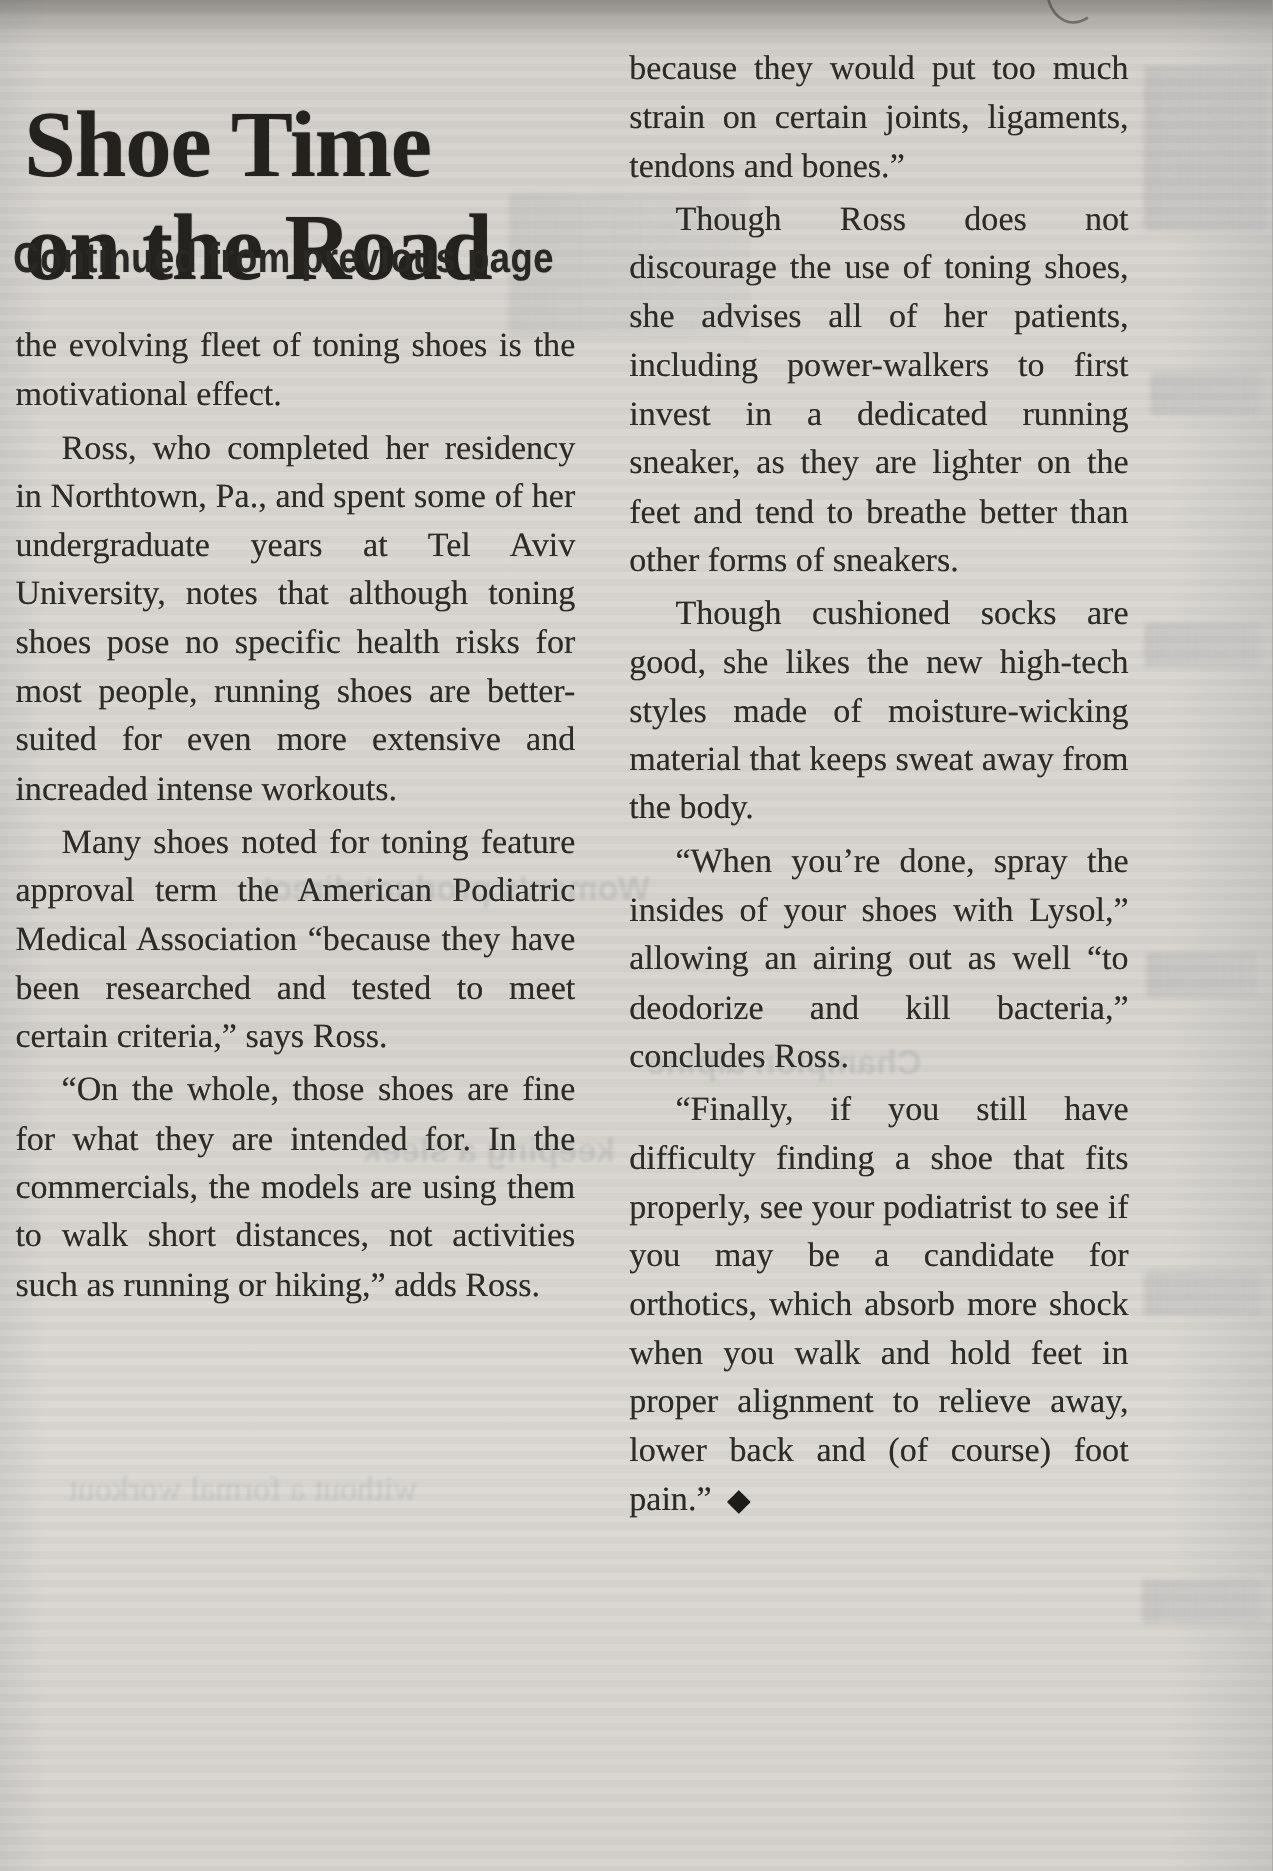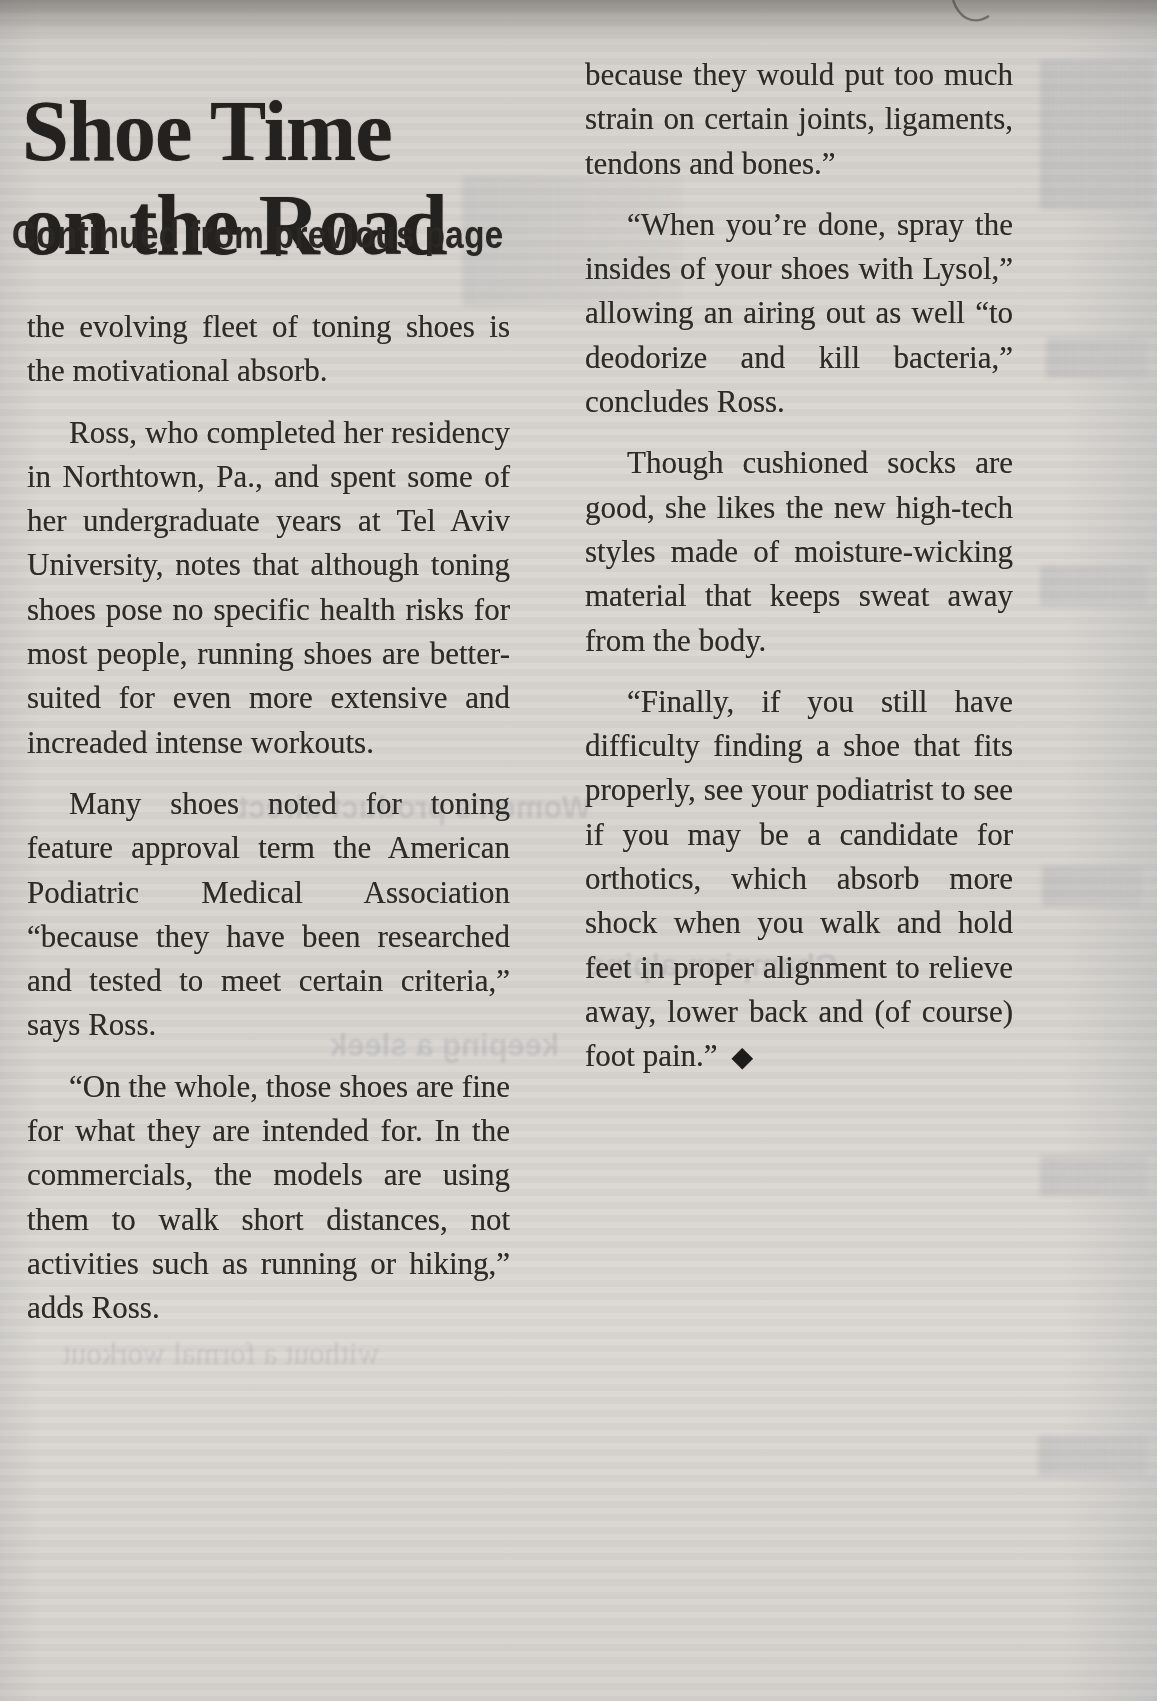--- a/index.html
+++ b/index.html
@@ -17,21 +17,21 @@
     background:linear-gradient(180deg, rgba(90,88,84,0.25), rgba(0,0,0,0));}
   .headline{position:absolute;left:22px;top:26px;font-weight:700;font-size:86px;line-height:94px;
     color:#24221e;letter-spacing:-1px;transform:scaleX(0.98);transform-origin:0 0;
     text-shadow:0 0 1px rgba(36,34,30,0.65);}
   .headline span{display:block;}
   .slug{position:absolute;left:12px;top:214px;font-family:"Liberation Sans",sans-serif;font-weight:700;
     font-size:38px;color:#2a2824;transform:scaleX(0.87);transform-origin:0 0;letter-spacing:0.5px;
     text-shadow:0 0 1px rgba(40,38,34,0.45);white-space:nowrap;}
   .col{position:absolute;font-size:31px;line-height:44.3px;color:#2d2b26;text-align:justify;
     text-shadow:0 0 0.6px rgba(45,43,38,0.55);}
-  .col p{margin:17px;padding:0;}
+  .col p{margin:4px;padding:0;}
   .col p.indent{text-indent:42px;}
   .col p.jlast{text-align-last:justify;}
   .col-left{left:10px;top:288px;width:517px;}
   .col-right{left:568px;top:36px;width:462px;}
   .endmark{margin-left:14px;font-family:"DejaVu Sans",sans-serif;font-size:28px;color:#1e1c19;}
   .ghost{position:absolute;color:#667182;opacity:0.17;filter:blur(1.3px);
     transform:scaleX(-1);transform-origin:center;white-space:nowrap;z-index:0;}
   .g1{left:238px;top:790px;font-size:31px;font-weight:700;font-family:"Liberation Sans",sans-serif;}
   .g2{left:588px;top:948px;font-size:31px;font-weight:700;font-family:"Liberation Sans",sans-serif;}
   .g3{left:62px;top:1336px;font-size:31px;font-family:"Liberation Serif",serif;}
@@ -72,26 +72,27 @@
   </svg>
 
   <h1 class="headline">
     <span>Shoe Time</span>
     <span>on the Road</span>
   </h1>
 
   <div class="slug">Continued from previous page</div>
 
   <div class="col col-left">
-    <p>the evolving fleet of toning shoes is the motivational absorb.</p>
+    <p>the evolving fleet of toning shoes is the motivational effect.</p>
     <p class="indent">Ross, who completed her residency in Northtown, Pa., and spent some of her undergraduate years at Tel Aviv University, notes that although toning shoes pose no specific health risks for most people, running shoes are better-suited for even more extensive and increaded intense workouts.</p>
     <p class="indent">Many shoes noted for toning feature approval term the American Podiatric Medical Association “because they have been researched and tested to meet certain criteria,” says Ross.</p>
     <p class="indent">“On the whole, those shoes are fine for what they are intended for. In the commercials, the models are using them to walk short distances, not activities such as running or hiking,” adds Ross.</p>
   </div>
 
   <div class="col col-right">
     <p>because they would put too much strain on certain joints, ligaments, tendons and bones.”</p>
+    <p class="indent">Though Ross does not discourage the use of toning shoes, she advises all of her patients, including power-walkers to first invest in a dedicated running sneaker, as they are lighter on the feet and tend to breathe better than other forms of sneakers.</p>
+    <p class="indent">Though cushioned socks are good, she likes the new high-tech styles made of moisture-wicking material that keeps sweat away from the body.</p>
     <p class="indent">“When you’re done, spray the insides of your shoes with Lysol,” allowing an airing out as well “to deodorize and kill bacteria,” concludes Ross.</p>
-    <p class="indent">Though cushioned socks are good, she likes the new high-tech styles made of moisture-wicking material that keeps sweat away from the body.</p>
     <p class="indent"><span>“Finally, if you still have difficulty finding a shoe that fits properly, see your podiatrist to see if you may be a candidate for orthotics, which absorb more shock when you walk and hold feet in proper alignment to relieve away, lower back and (of course) foot pain.”</span><span class="endmark">◆</span></p>
   </div>
 
 </div>
 
 </body></html>

